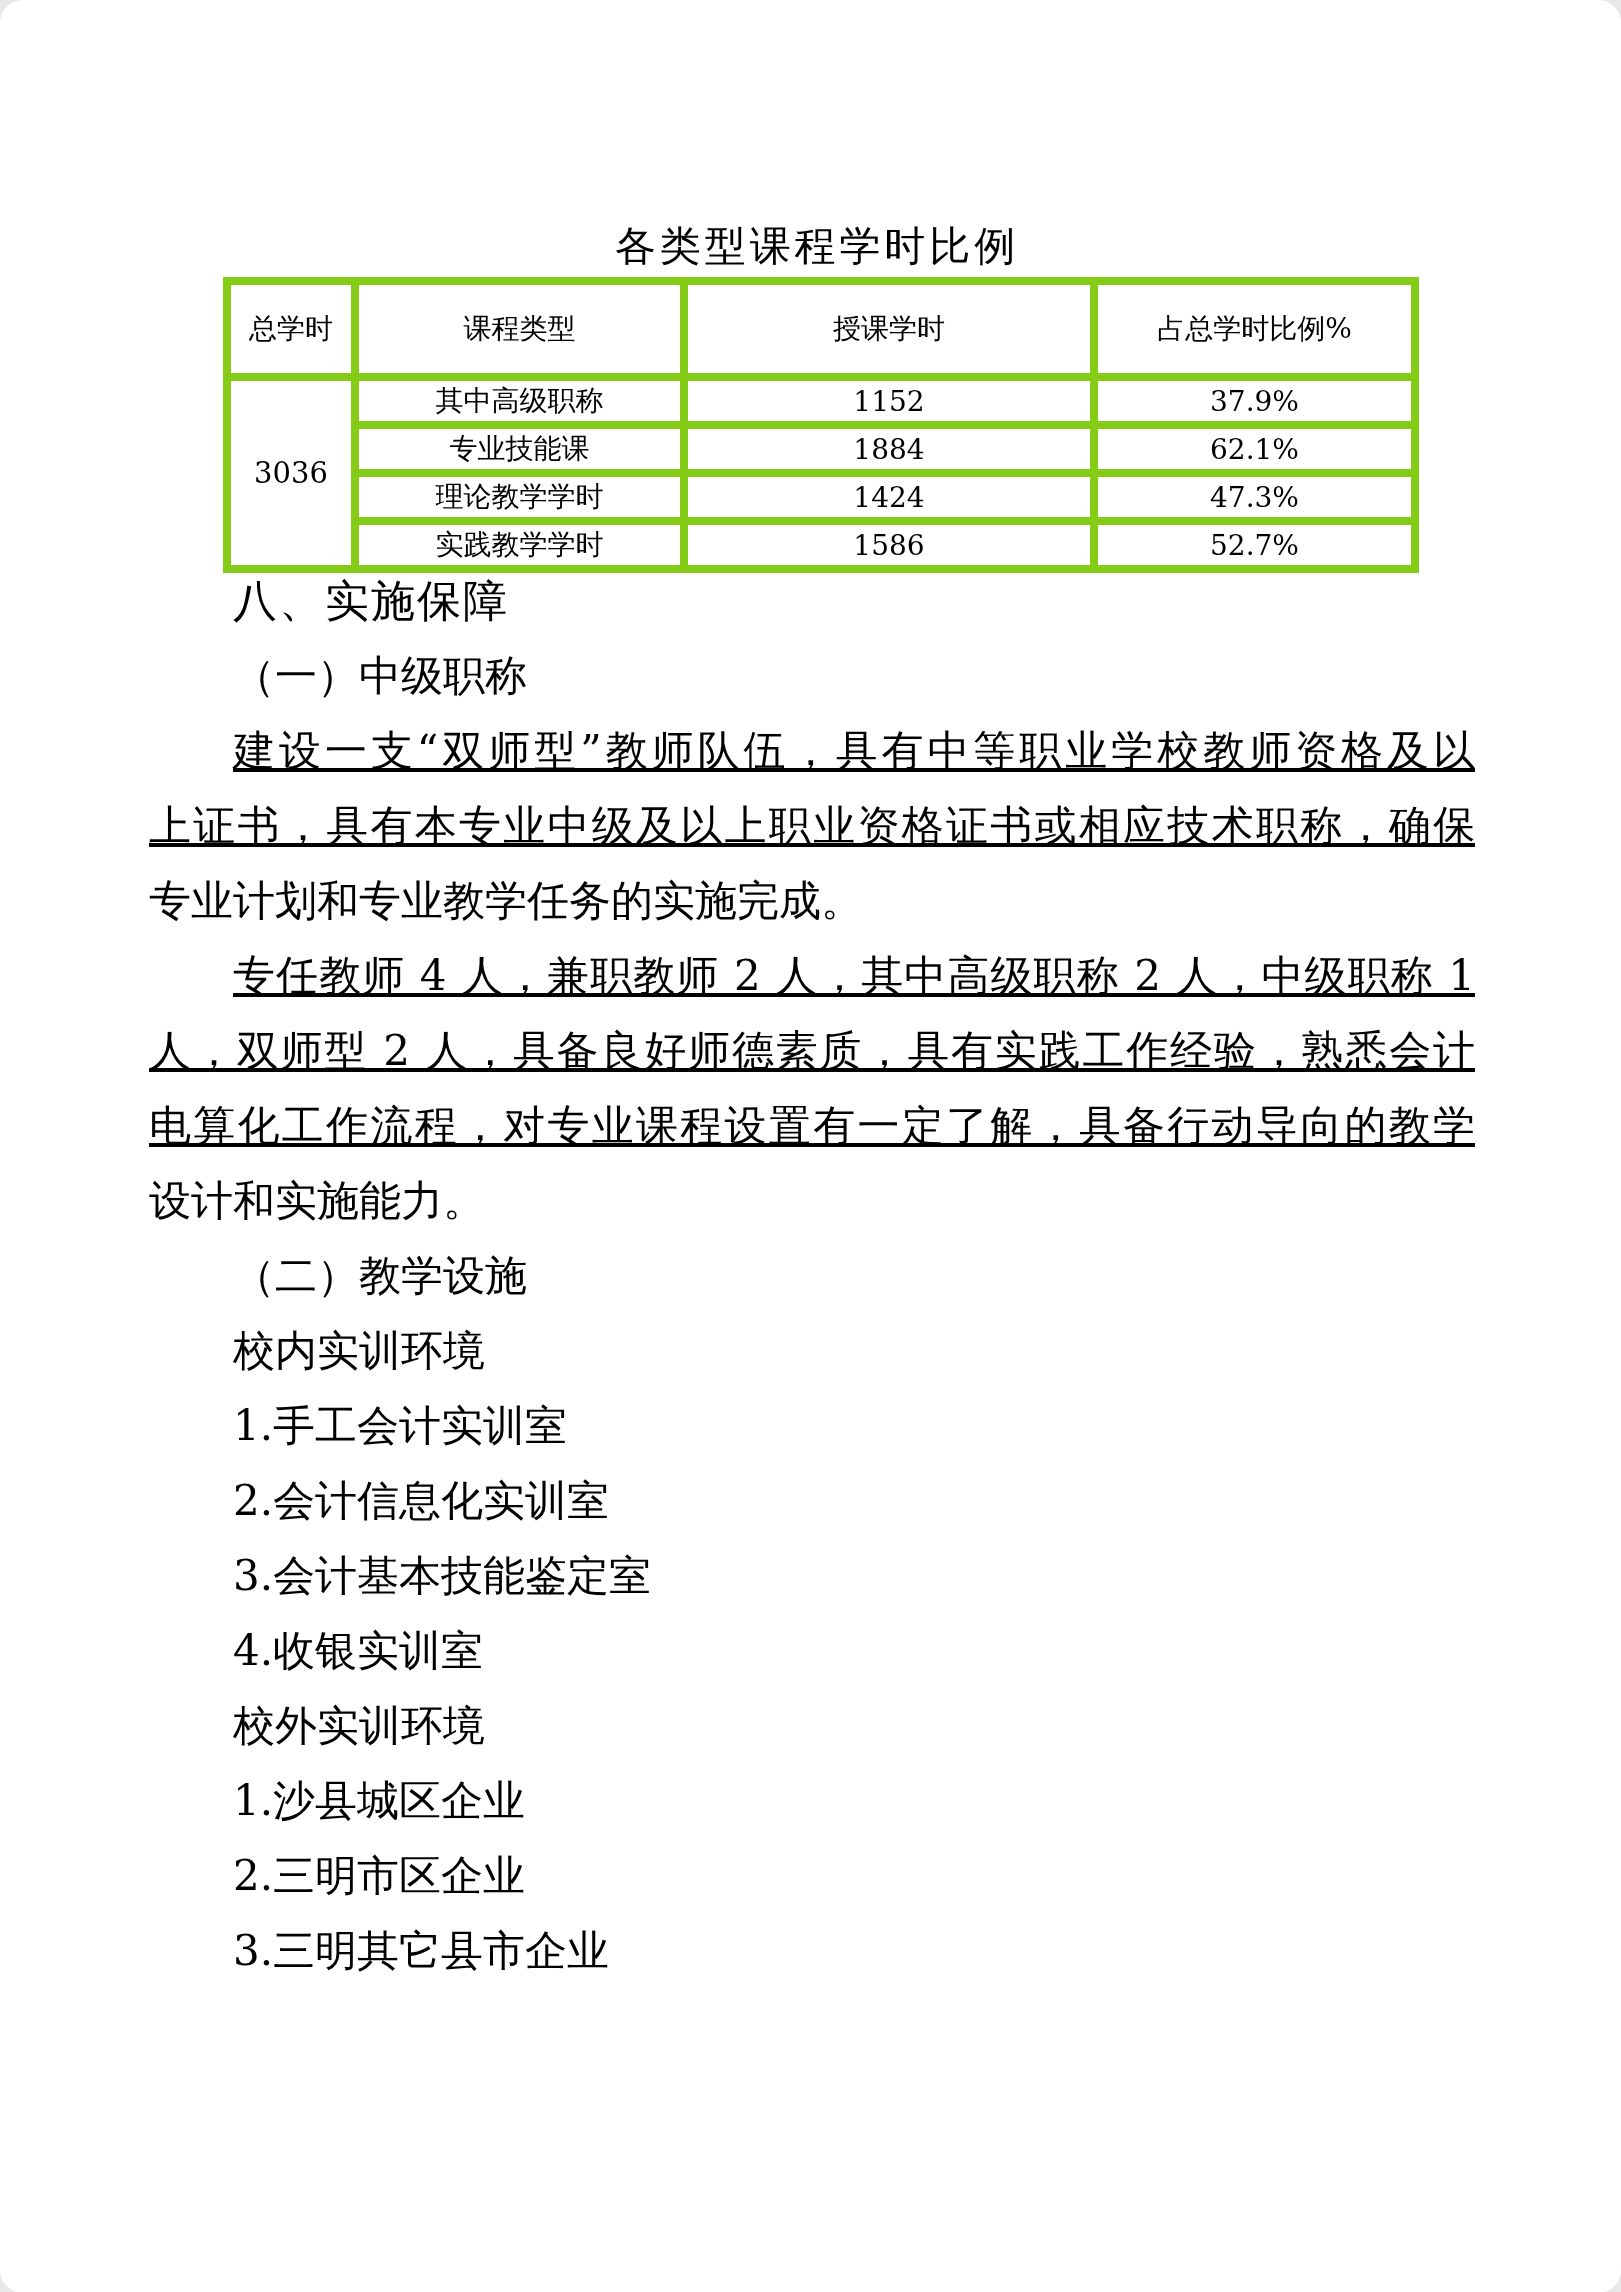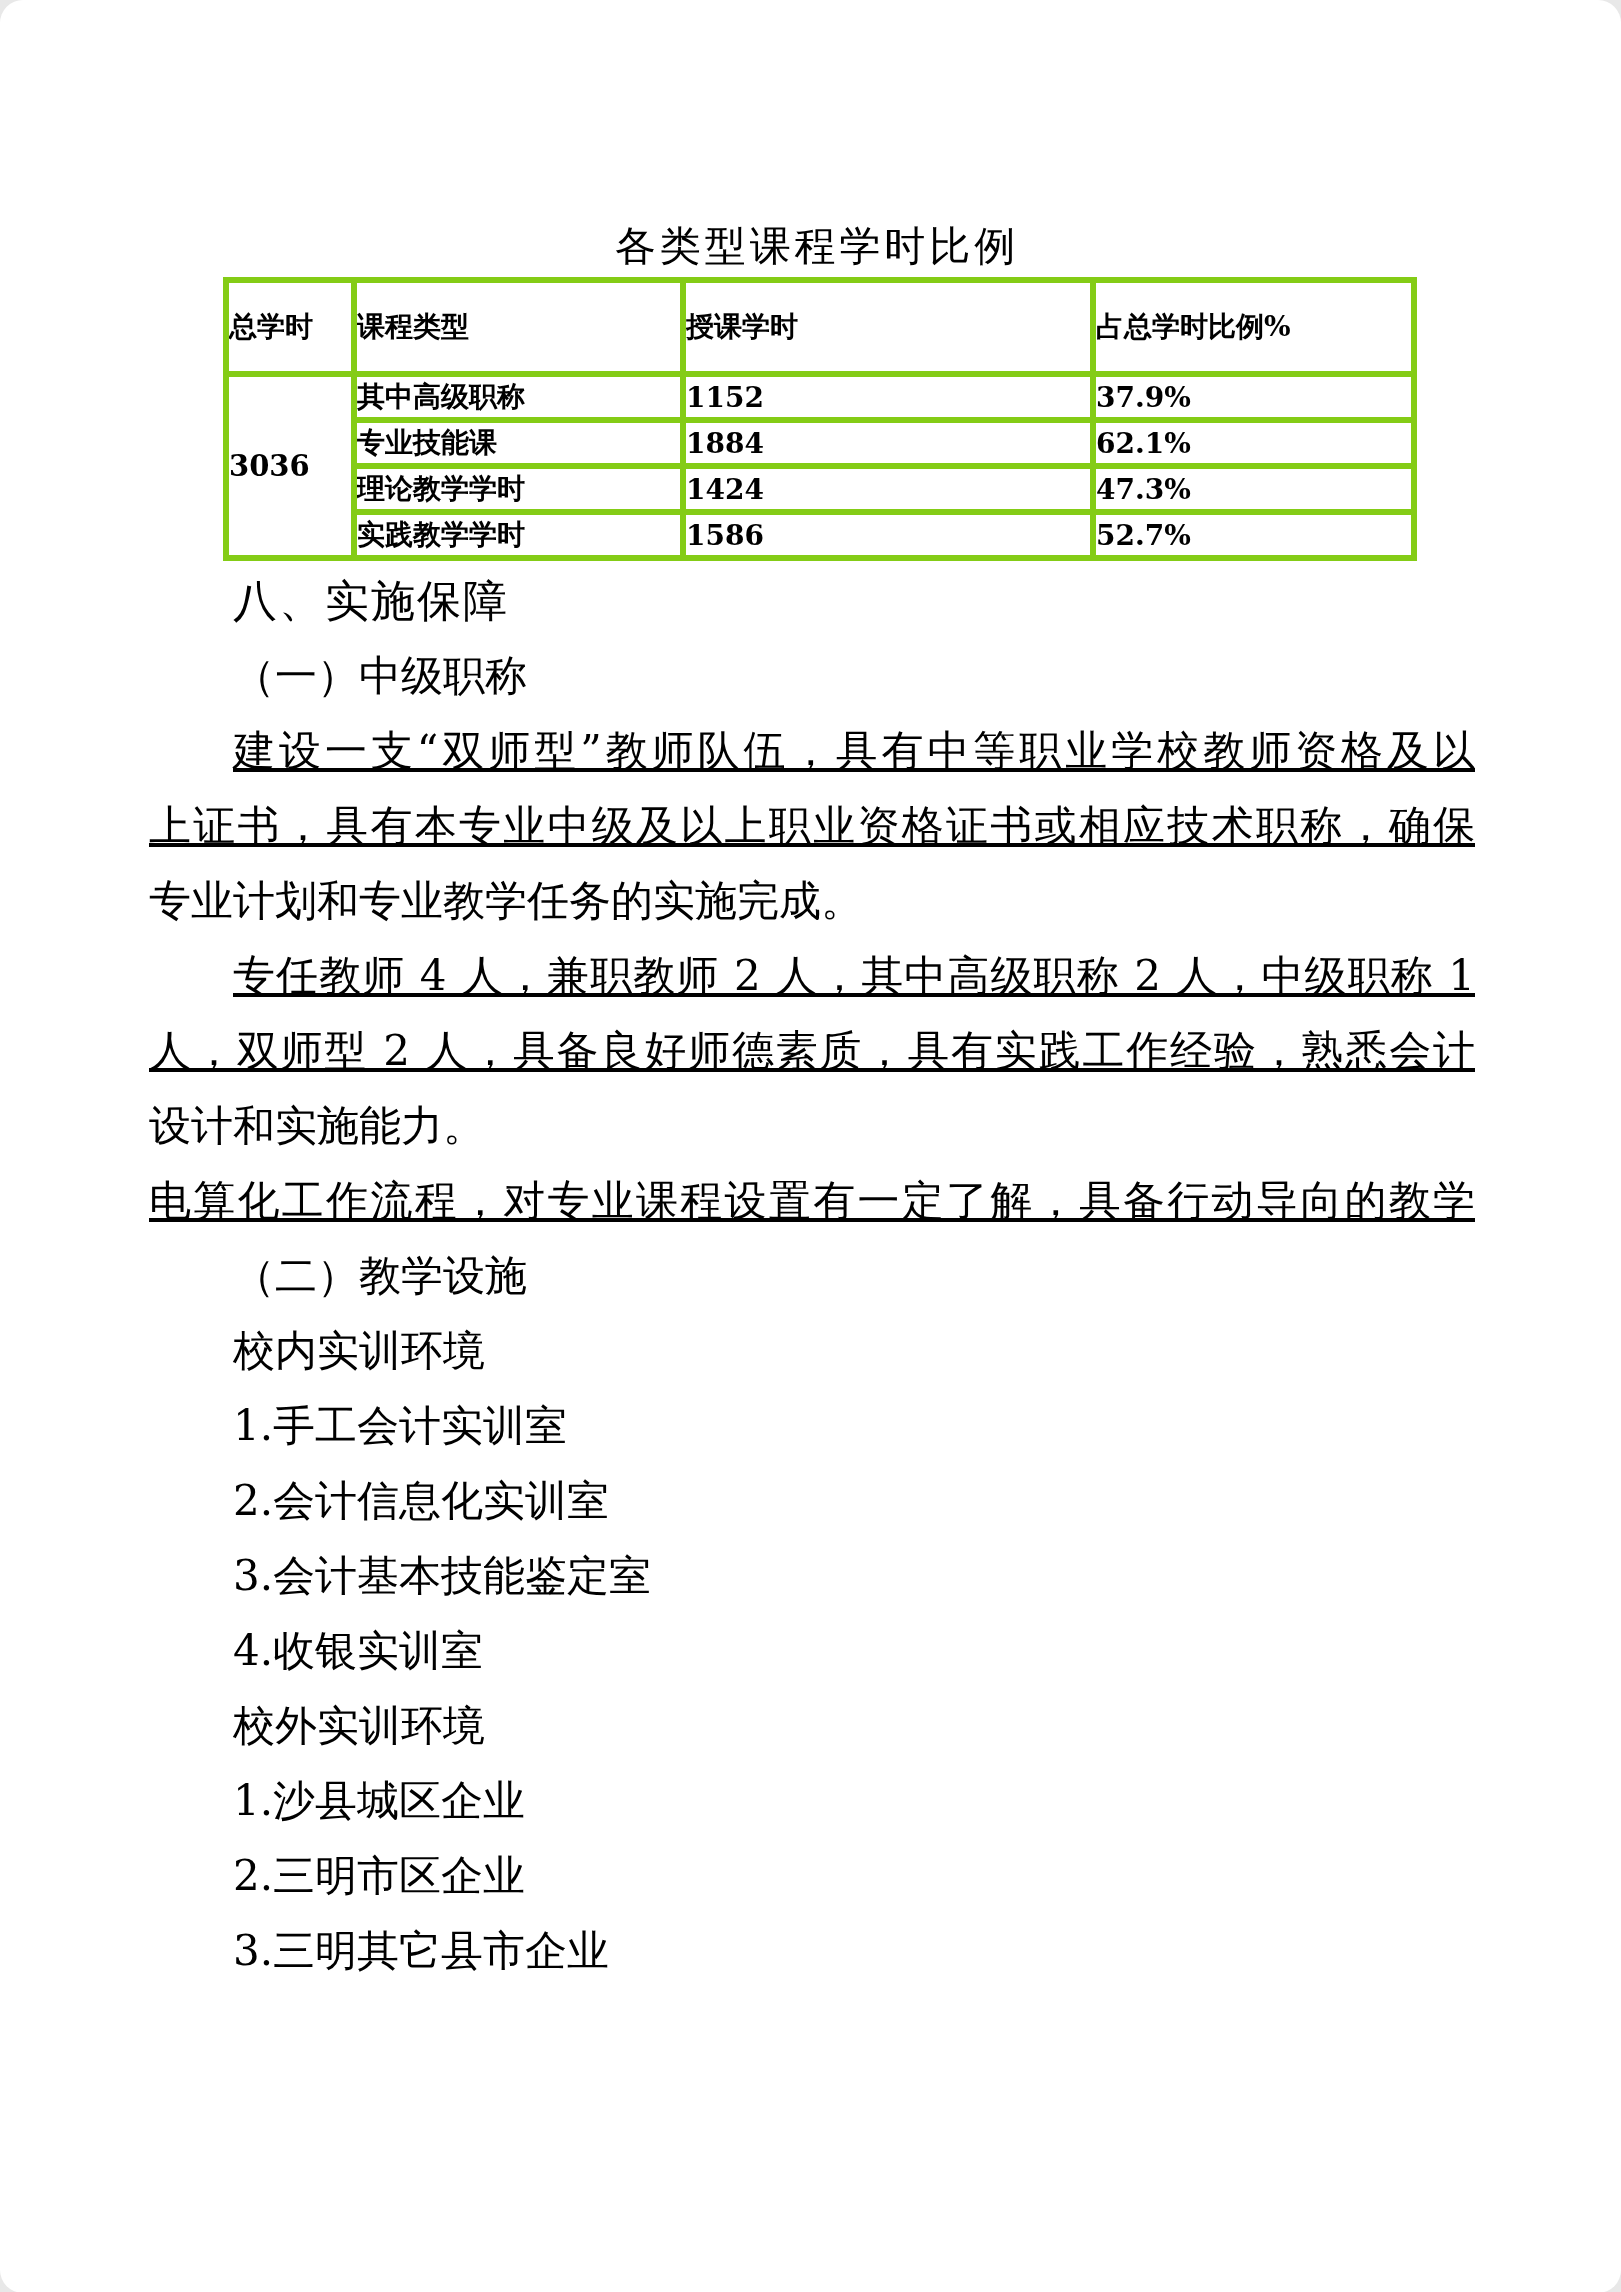--- a/index.html
+++ b/index.html
@@ -33,24 +33,24 @@
     position: absolute;
     left: 223px;
     top: 277px;
     width: 1188px;
     border-collapse: collapse;
     table-layout: fixed;
     border: 4.9px solid #000;
     font-size: 28px;
   }
   .course-table th, .course-table td {
-    border: 6px solid #84cc16;
-    text-align: left;
+    border: 8px solid #84cc16;
+    text-align: center;
     vertical-align: middle;
-    font-weight: bold;
+    font-weight: normal;
     padding: 0;
     overflow: hidden;
   }
   .course-table .header-row th { height: 88px; }
   .course-table .data-row td { height: 40px; }
   .course-table .total-cell { font-size: 29px; }
 
   
   .body-text {
     position: absolute;
@@ -123,22 +123,22 @@
   </table>
 
   <div class="body-text">
     <div class="line indent section-head">八、实施保障</div>
     <div class="line indent">（一）中级职称</div>
     <div class="line indent just">建设一支“双师型”教师队伍，具有中等职业学校教师资格及以</div>
     <div class="line just">上证书，具有本专业中级及以上职业资格证书或相应技术职称，确保</div>
     <div class="line">专业计划和专业教学任务的实施完成。</div>
     <div class="line indent just">专任教师 4 人，兼职教师 2 人，其中高级职称 2 人，中级职称 1</div>
     <div class="line just">人，双师型 2 人，具备良好师德素质，具有实践工作经验，熟悉会计</div>
+    <div class="line just">电算化工作流程，对专业课程设置有一定了解，具备行动导向的教学</div>
     <div class="line">设计和实施能力。</div>
-    <div class="line just">电算化工作流程，对专业课程设置有一定了解，具备行动导向的教学</div>
     <div class="line indent">（二）教学设施</div>
     <div class="line indent">校内实训环境</div>
     <div class="line indent">1.手工会计实训室</div>
     <div class="line indent">2.会计信息化实训室</div>
     <div class="line indent">3.会计基本技能鉴定室</div>
     <div class="line indent">4.收银实训室</div>
     <div class="line indent">校外实训环境</div>
     <div class="line indent">1.沙县城区企业</div>
     <div class="line indent">2.三明市区企业</div>
     <div class="line indent">3.三明其它县市企业</div>

